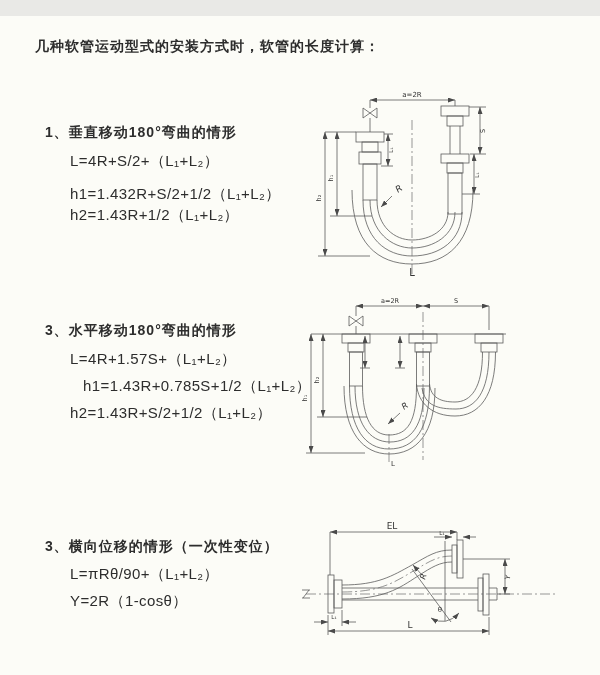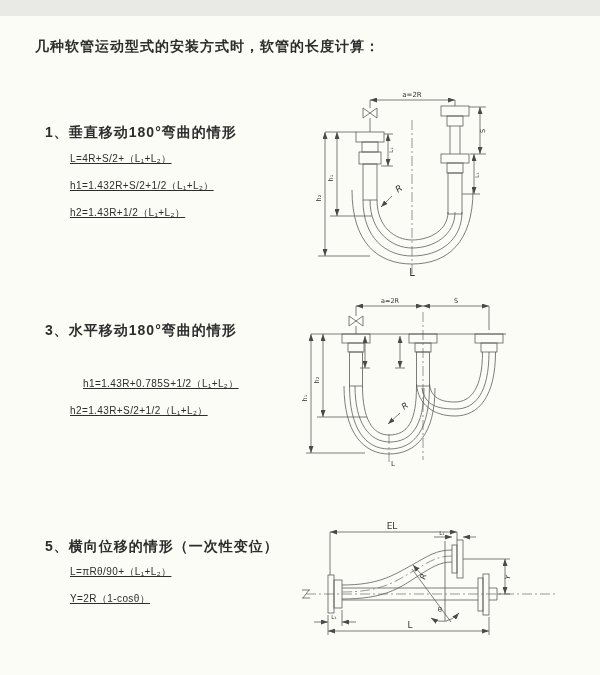--- a/index.html
+++ b/index.html
@@ -4,43 +4,44 @@
 <style>
   html,body{margin:0;padding:0;background:#e9e9e6;}
   .page{
     position:relative;width:600px;height:675px;margin:16px auto;
     background:#fcfcf7;color:#2d2d2d;overflow:hidden;
     font-family:"Liberation Sans","DejaVu Sans",sans-serif;
   }
   .abs{position:absolute;white-space:nowrap;}
   .title{font-size:14px;font-weight:bold;letter-spacing:1px;}
   .heading{font-size:14px;font-weight:bold;letter-spacing:1px;}
-  .formula{font-size:10px;letter-spacing:0.4px;text-decoration:underline;}
+  .formula{font-size:15px;letter-spacing:0.4px;}
   svg{position:absolute;overflow:visible;}
   svg .ln{stroke:#5c5c5c;stroke-width:0.8;fill:none;}
   svg .cl{stroke:#6a6a6a;stroke-width:0.7;fill:none;stroke-dasharray:10 3 2 3;}
   svg text{fill:#333;stroke:none;font-family:"DejaVu Sans","Liberation Sans",sans-serif;}
 </style>
 </head>
 <body>
 
 <div class="page">
 
   <div class="abs title" style="left:35px;top:22px;">几种软管运动型式的安装方式时，软管的长度计算：</div>
 
   <div class="abs heading" style="left:45px;top:108px;">1、垂直移动180°弯曲的情形</div>
   <div class="abs formula" style="left:70px;top:136px;">L=4R+S/2+（L₁+L₂）</div>
-  <div class="abs formula" style="left:70px;top:163px;">h1=1.432R+S/2+1/2（L₁+L₂）</div>
+  <div class="abs formula" style="left:70px;top:169px;">h1=1.432R+S/2+1/2（L₁+L₂）</div>
   <div class="abs formula" style="left:70px;top:190px;text-align:center;">h2=1.43R+1/2（L₁+L₂）</div>
 
   <div class="abs heading" style="left:45px;top:306px;">3、水平移动180°弯曲的情形</div>
+  <div class="abs formula" style="left:70px;top:334px;">L=4R+1.57S+（L₁+L₂）</div>
   <div class="abs formula" style="left:70px;top:361px;padding-left:13px;">h1=1.43R+0.785S+1/2（L₁+L₂）</div>
   <div class="abs formula" style="left:70px;top:388px;">h2=1.43R+S/2+1/2（L₁+L₂）</div>
 
-  <div class="abs heading" style="left:45px;top:522px;">5、横向位移的情形（一次性变位）</div>
+  <div class="abs heading" style="left:45px;top:522px;">3、横向位移的情形（一次性变位）</div>
   <div class="abs formula" style="left:70px;top:549px;text-align:center;">L=πRθ/90+（L₁+L₂）</div>
   <div class="abs formula" style="left:70px;top:576px;">Y=2R（1-cosθ）</div>
 
   <svg style="left:312px;top:70px;" width="190" height="192" viewBox="0 0 190 192">
     <defs>
       <pattern id="hx" width="4" height="4" patternUnits="userSpaceOnUse">
         <path d="M0,4 L4,0 M0,0 L4,4" stroke="#8c8c8c" stroke-width="0.5"></path>
       </pattern>
       <marker id="mE" markerWidth="7" markerHeight="5" refX="7" refY="2.5" orient="auto" markerUnits="userSpaceOnUse">
         <path d="M0,0 L7,2.5 L0,5 Z" fill="#4a4a4a"></path>

